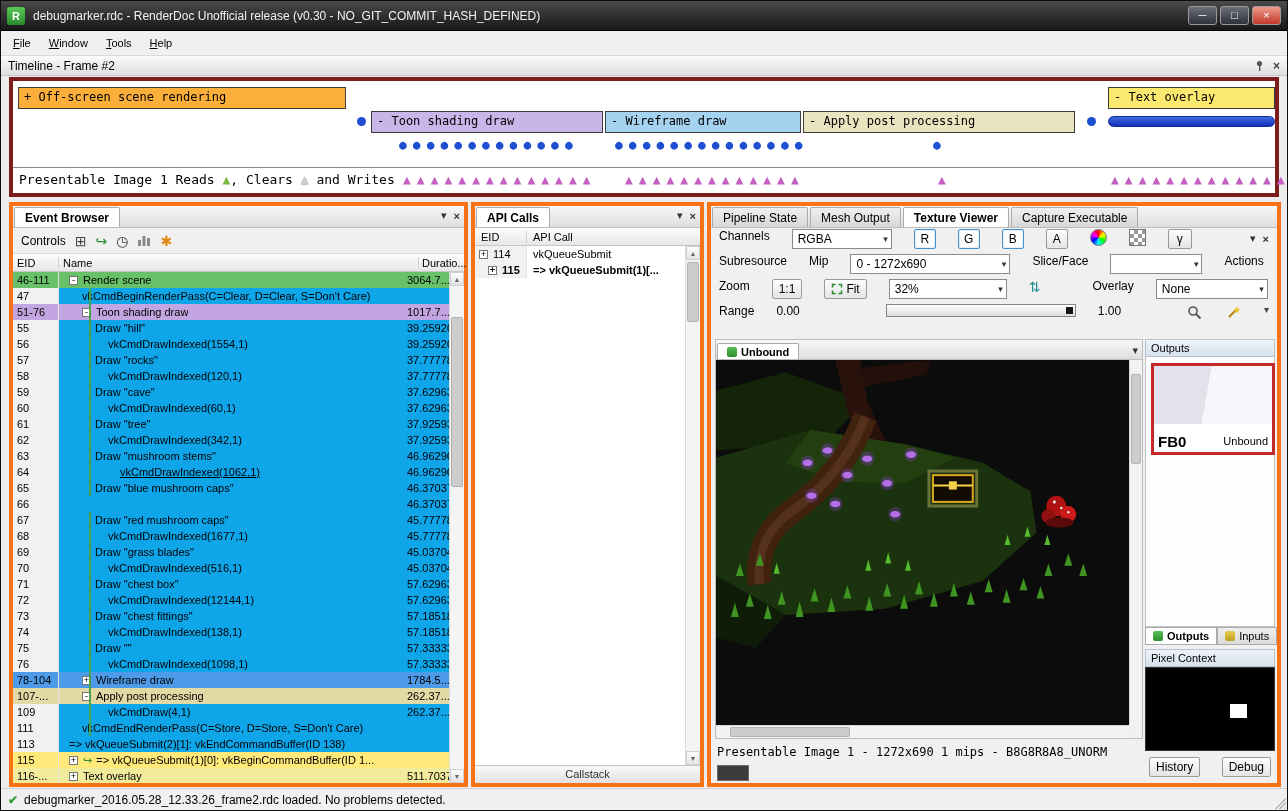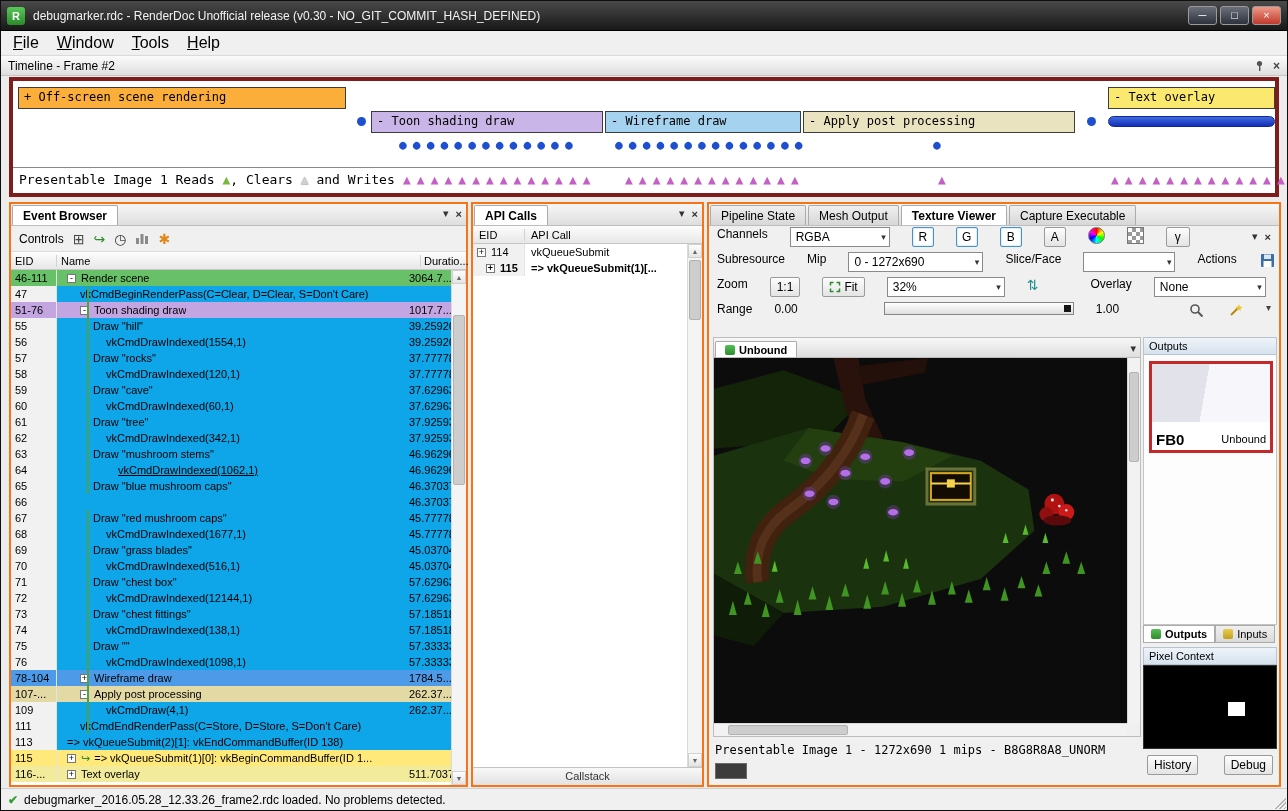--- a/index.html
+++ b/index.html
@@ -11,21 +11,21 @@
   
   .titlebar{position:absolute;left:0;top:0;right:0;height:30px;background:linear-gradient(#4a4a4a,#181818);display:flex;align-items:center;padding:0 6px;border-bottom:1px solid #000}
   .app-icon{width:18px;height:18px;border-radius:3px;background:linear-gradient(#57c957,#2b8a2b);color:#fff;font-weight:bold;font-size:11px;display:flex;align-items:center;justify-content:center;margin-right:8px}
   .title-text{color:#f2f2f2;font-size:12px;white-space:nowrap}
   .winbtns{margin-left:auto;display:flex;gap:3px}
   .winbtn{width:29px;height:19px;border:1px solid #9a9a9a;border-radius:3px;color:#fff;font-size:11px;line-height:16px;text-align:center;background:linear-gradient(#6a6f7a,#2e323c)}
   .winbtn.close{background:linear-gradient(#ef9a8a,#c0392b)}
 
   
   .menubar{position:absolute;left:0;top:30px;right:0;height:25px;background:#f0f0f0;border-bottom:1px solid #dadada;display:flex;align-items:center;padding-left:3px}
-  .menu-item{display:inline-block;padding:20px 9px;font-size:16px}
+  .menu-item{display:inline-block;padding:20px 9px;font-size:11px}
   .menu-item::first-letter{text-decoration:underline}
 
   
   .tl{position:absolute;left:0;top:55px;right:0;height:143px;background:#ececec}
   .tl-header{height:20px;background:linear-gradient(#fbfbfb,#dfdfdf);border-bottom:1px solid #c6c6c6;display:flex;align-items:center;padding:0 7px;font-size:12px}
   .tl-hicons{margin-left:auto;display:flex;gap:8px;align-items:center;color:#444}
   .tl-body{position:absolute;left:8px;right:8px;top:21px;bottom:2px;background:#fff;border:4px solid #7f1d1d}
   .tl-bar{position:absolute;height:22px;border:1px solid #3c3c3c;font-family:"DejaVu Sans Mono","Liberation Mono",monospace;font-size:12px;line-height:19px;padding:0 5px;white-space:nowrap;overflow:hidden}
   .b-off{background:#fcae3a}
   .b-render{background:#a9d68c}
@@ -37,21 +37,21 @@
   .dots{position:absolute;font-family:"DejaVu Sans Mono",monospace;font-size:13px;letter-spacing:6px;color:#1e4fd0;white-space:nowrap}
   .bluepill{position:absolute;height:11px;border-radius:6px;background:linear-gradient(#3f6ae0,#1430b8);border:1px solid #12279a}
   .tl-legend{position:absolute;left:0;right:0;top:86px;bottom:0;border-top:1px solid #8a8a8a;padding:4px 6px;font-family:"DejaVu Sans Mono","Liberation Mono",monospace;font-size:13px;white-space:nowrap}
   .tri{font-size:13px}
   .tri.reads{color:#79b840}
   .tri.clears{color:#cfcfcf;text-shadow:0 0 1px #777}
   .tri.writes,.tri-group{color:#c460c4}
   .tri-group{position:absolute;top:4px;font-family:"DejaVu Sans Mono",monospace;font-size:13px;letter-spacing:6px;white-space:nowrap}
 
   
-  .panel{position:absolute;background:#f0f0f0;border:2px solid #f97316}
+  .panel{position:absolute;background:#f0f0f0;border:4px solid #f97316}
   .tabstrip{height:22px;background:linear-gradient(#f7f7f7,#dedede);border-bottom:1px solid #bdbdbd;display:flex;align-items:flex-end;padding-left:1px;position:relative}
   .tab{padding:3px 10px 2px;font-size:12px;border:1px solid #ababab;border-bottom:none;border-radius:2px 2px 0 0;background:linear-gradient(#efefef,#d7d7d7);margin-right:2px;white-space:nowrap}
   .tab.active{background:#fff;font-weight:bold}
   .strip-icons{position:absolute;right:4px;top:3px;display:flex;gap:7px;color:#333;font-size:11px;align-items:center}
   .strip-icons span{cursor:default}
 
   
   .eb{left:8px;top:201px;width:459px;height:585px}
   .eb-toolbar{height:26px;display:flex;align-items:center;gap:9px;padding:0 8px;background:#f0f0f0;border-bottom:1px solid #dcdcdc;font-size:12px}
   .tbi{font-size:14px;color:#454545;line-height:14px}
@@ -559,21 +559,21 @@
       <span class="btn pressed" style="width:22px">B</span>
       <span class="btn" style="width:22px">A</span>
       <span class="colorwheel"></span>
       <span class="checker"></span>
       <span class="btn" style="width:24px">γ</span>
     </div>
 
     <div class="ctl-row">
       <span class="lbl">Subresource</span>
       <span class="lbl">Mip</span>
-      <span class="sel" style="width:135px">
+      <span class="sel" style="width:160px">
           <span>0 - 1272x690</span>
           <span class="ar">▾</span>
         </span>
       <span class="lbl">Slice/Face</span>
       <span class="sel" style="width:92px">
           <span></span>
           <span class="ar">▾</span>
         </span>
       <span class="lbl" style="margin-left:auto">Actions</span>
       <span class="icon16">

